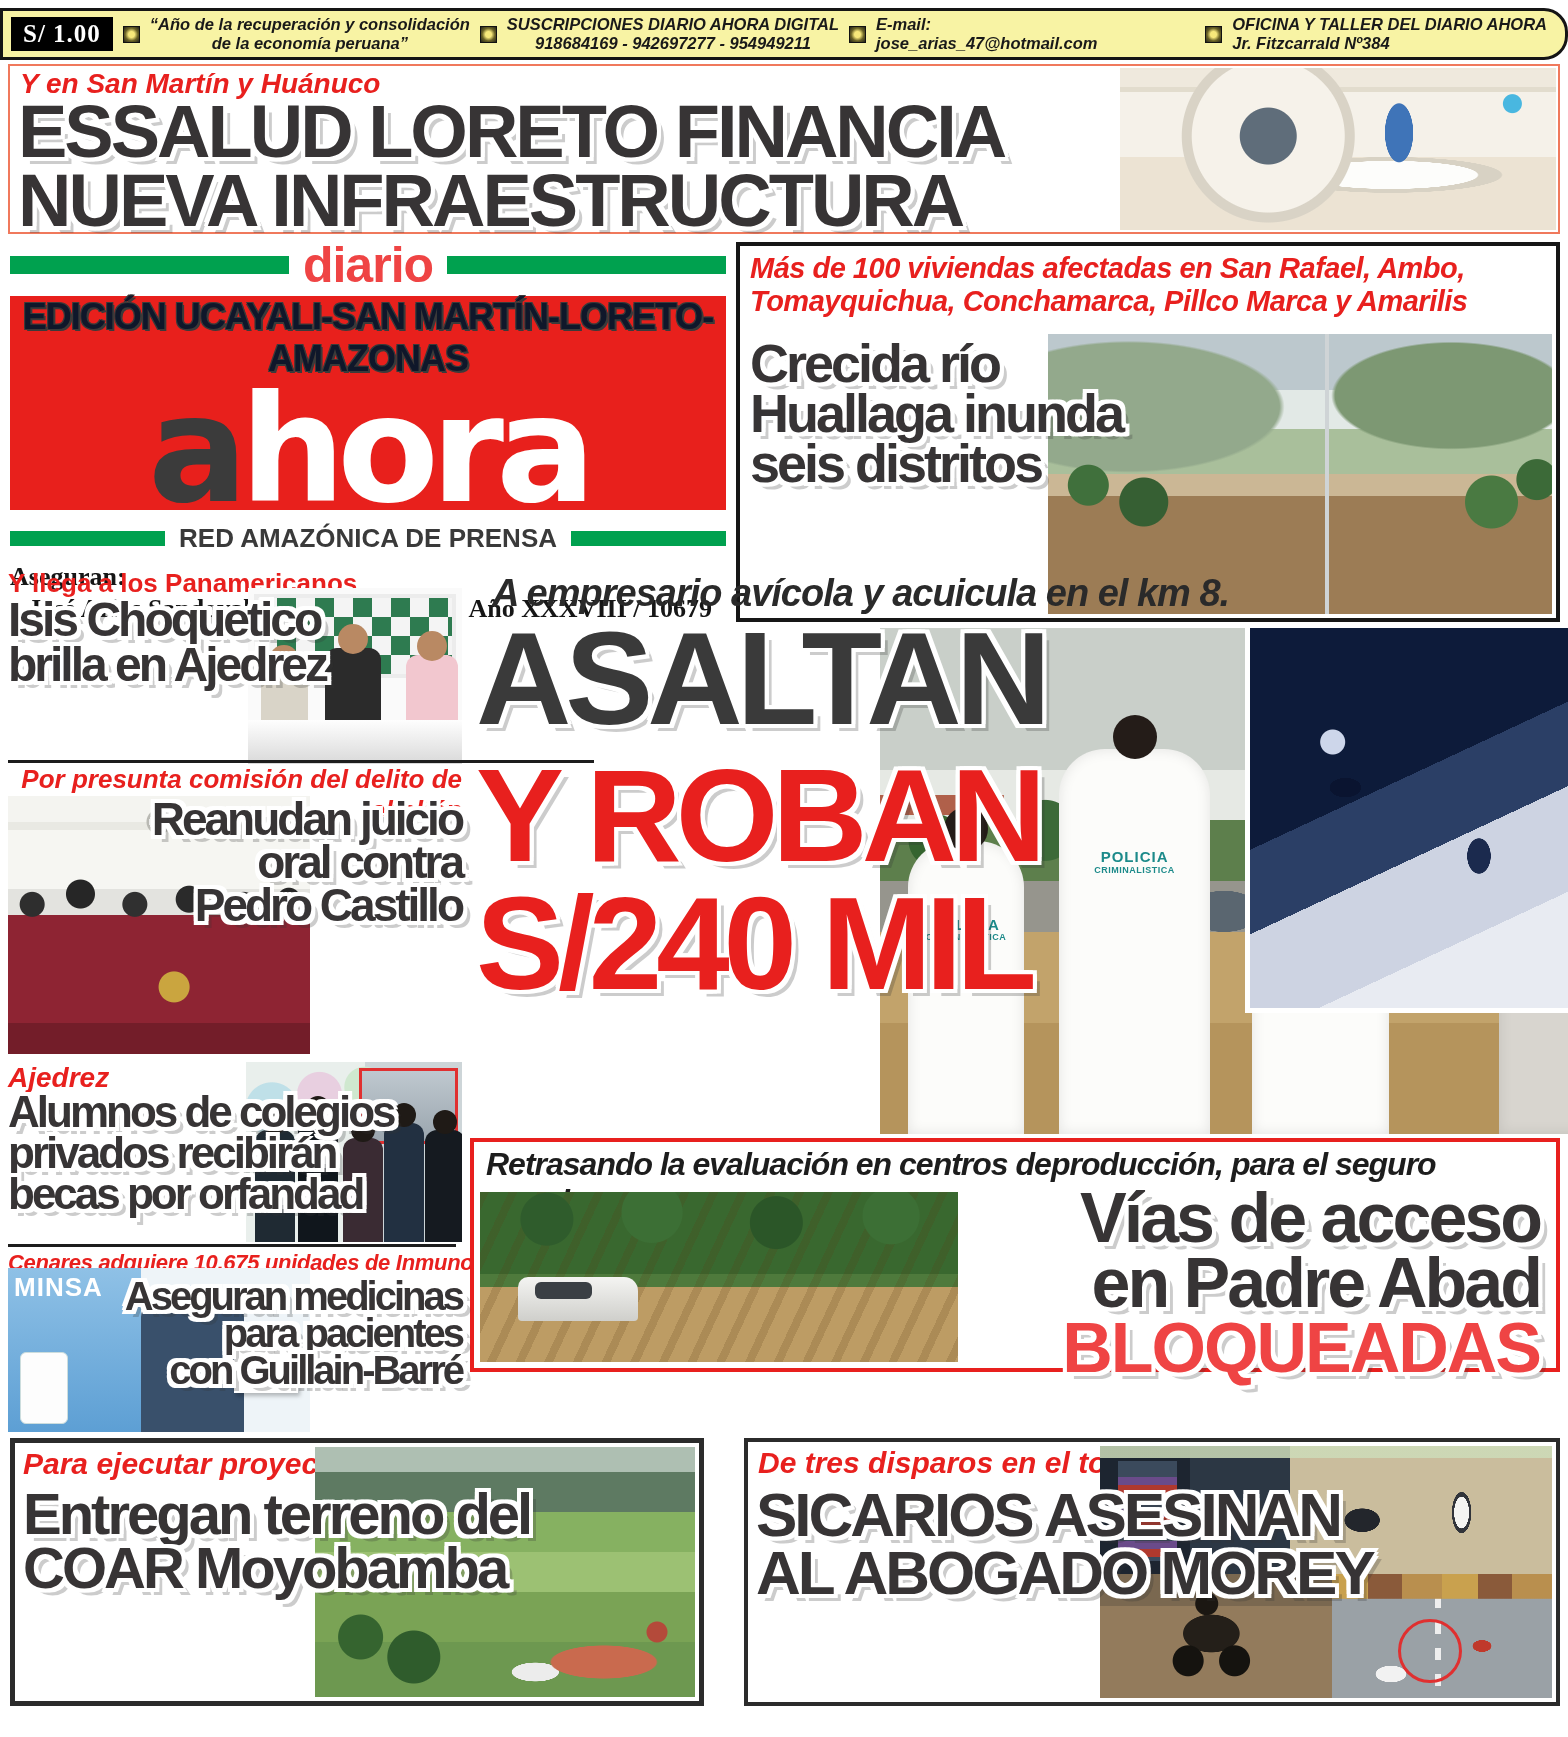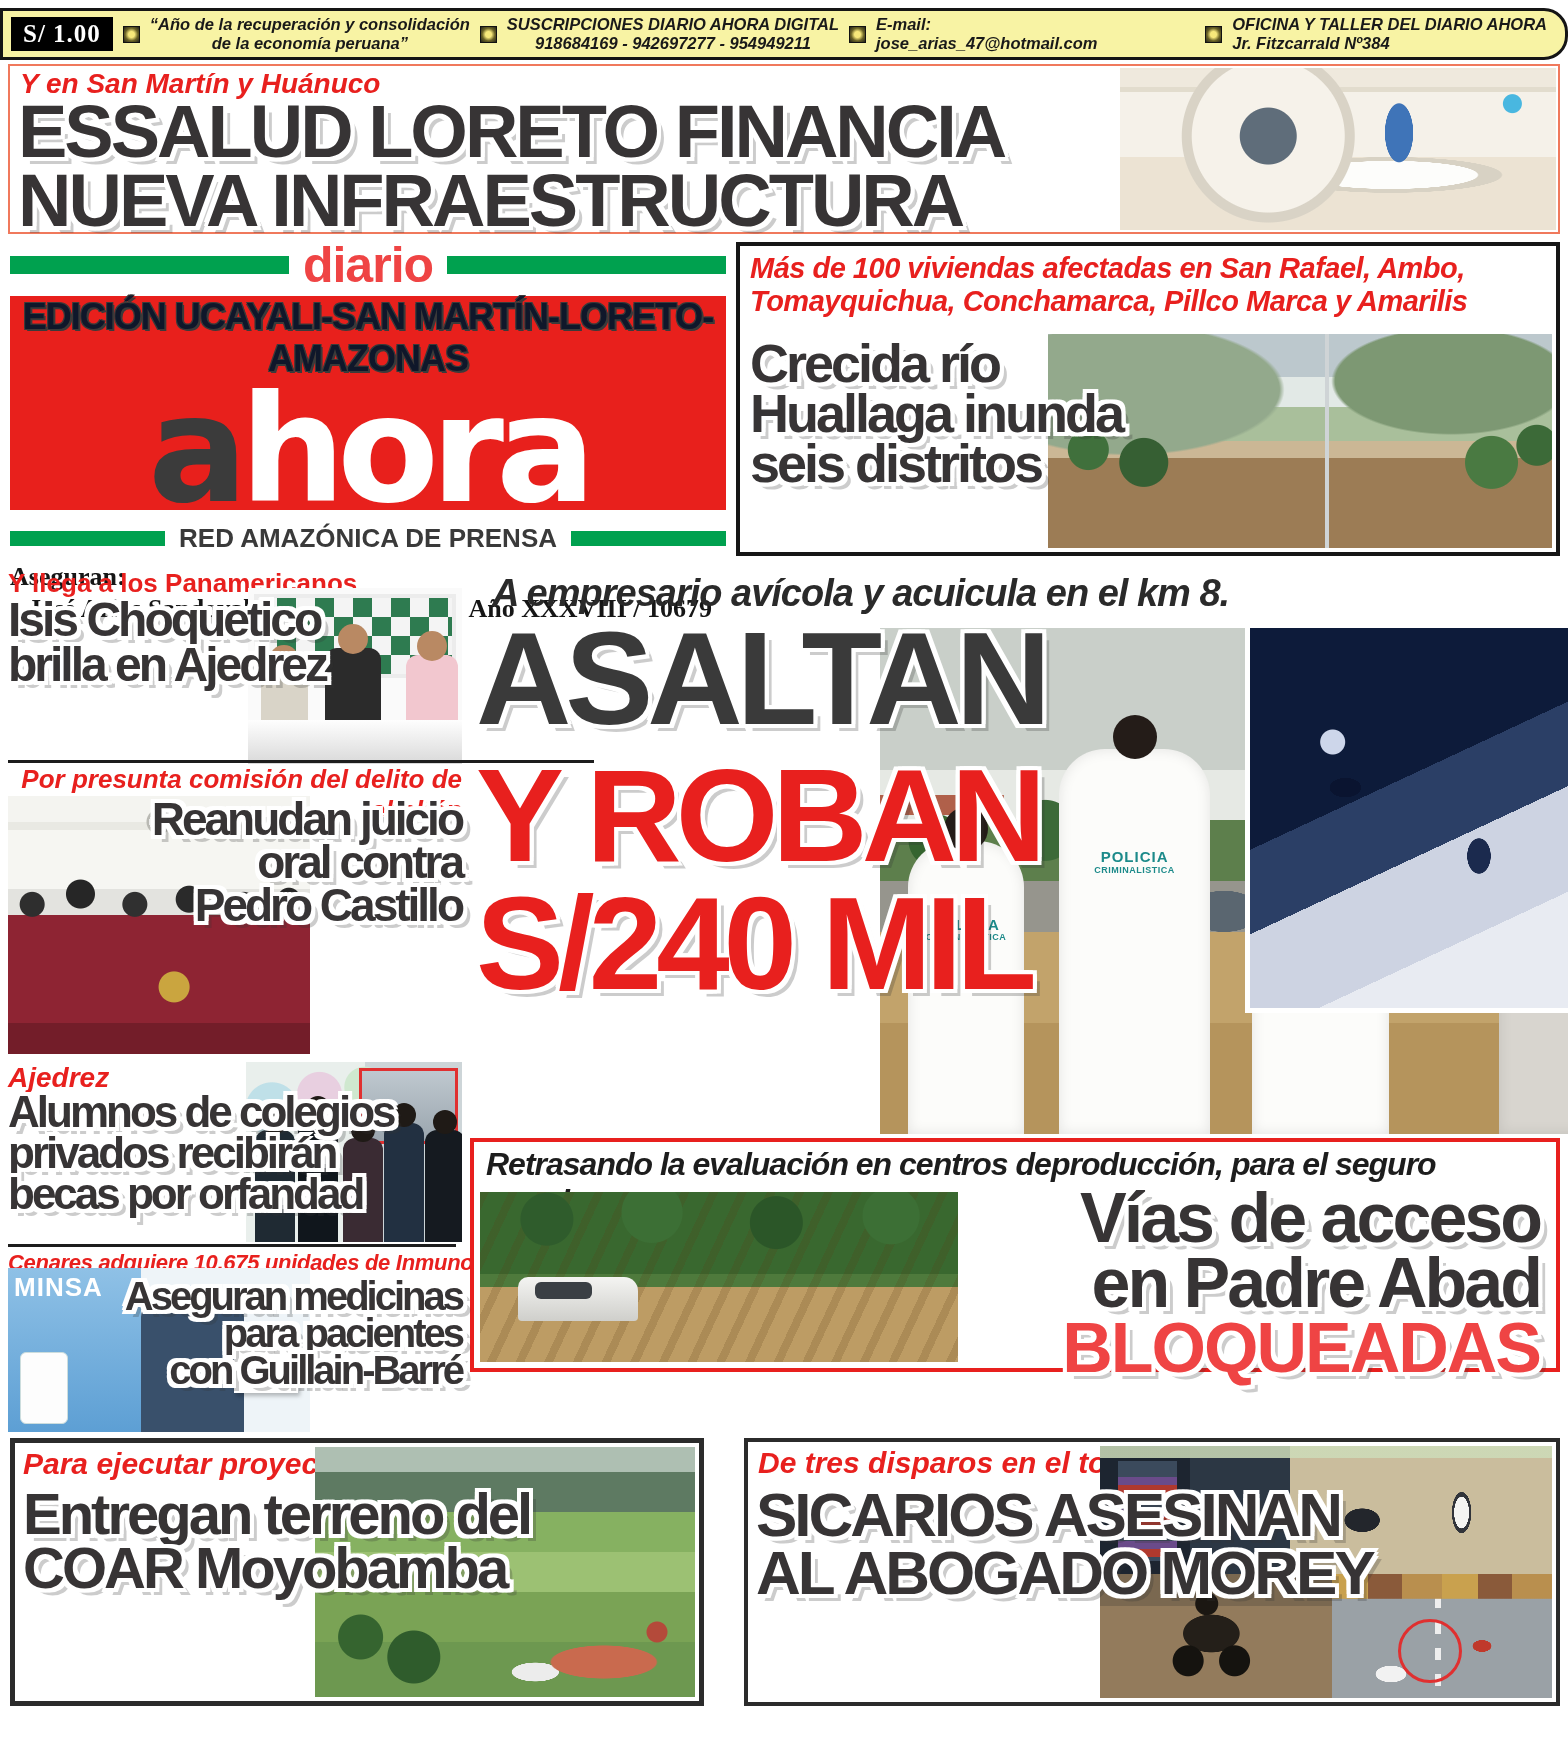--- a/index.html
+++ b/index.html
@@ -41,21 +41,21 @@
   .edition{padding-top:0;font-size:36px;font-weight:bold;color:#0f172a;letter-spacing:-1px;
     text-shadow:2px 2px 0 #3a3a3a,-1px -1px 0 #3a3a3a,1px -1px 0 #3a3a3a,-1px 1px 0 #3a3a3a}
   .logo-word{font-family:"DejaVu Sans",sans-serif;font-weight:bold;font-size:148px;line-height:.95;letter-spacing:-8px}
   .logo-a{color:#3b3b3b}.logo-hora{color:#fff}
   .tagline-row{margin-top:13px}
   .tagline{font-size:26px;font-weight:bold;color:#3a3a3a;letter-spacing:0}
   .director{margin-top:8px;font-family:"Liberation Serif",serif;font-weight:bold;font-size:26px;color:#161616}
   .director-row{display:flex;justify-content:space-between;padding:2px 14px 0 18px}
 
   
-  .hua-box{top:242px;left:736px;width:824px;height:314px;border:4px solid #161616;background:#fff}
+  .hua-box{top:242px;left:736px;width:824px;height:380px;border:4px solid #161616;background:#fff}
   .hua-kick{padding:6px 10px 0;font-size:29px;line-height:1.13;letter-spacing:-.5px}
   .hua-photo{top:88px;left:308px;right:4px;bottom:4px;
     background:
       radial-gradient(circle at 8% 54%,#40703c 0 20px,transparent 21px),
       radial-gradient(circle at 19% 60%,#365f33 0 24px,transparent 25px),
       radial-gradient(circle at 88% 60%,#4a7a42 0 26px,transparent 27px),
       radial-gradient(circle at 97% 52%,#3c6a38 0 20px,transparent 21px),
       linear-gradient(90deg,transparent 0 55%,#cfd4d6 55% 55.8%,transparent 55.8%),
       radial-gradient(ellipse 200px 90px at 80% 22%,#7d9873 0 58%,transparent 60%),
       radial-gradient(ellipse 260px 110px at 16% 26%,#93a98c 0 58%,transparent 60%),

